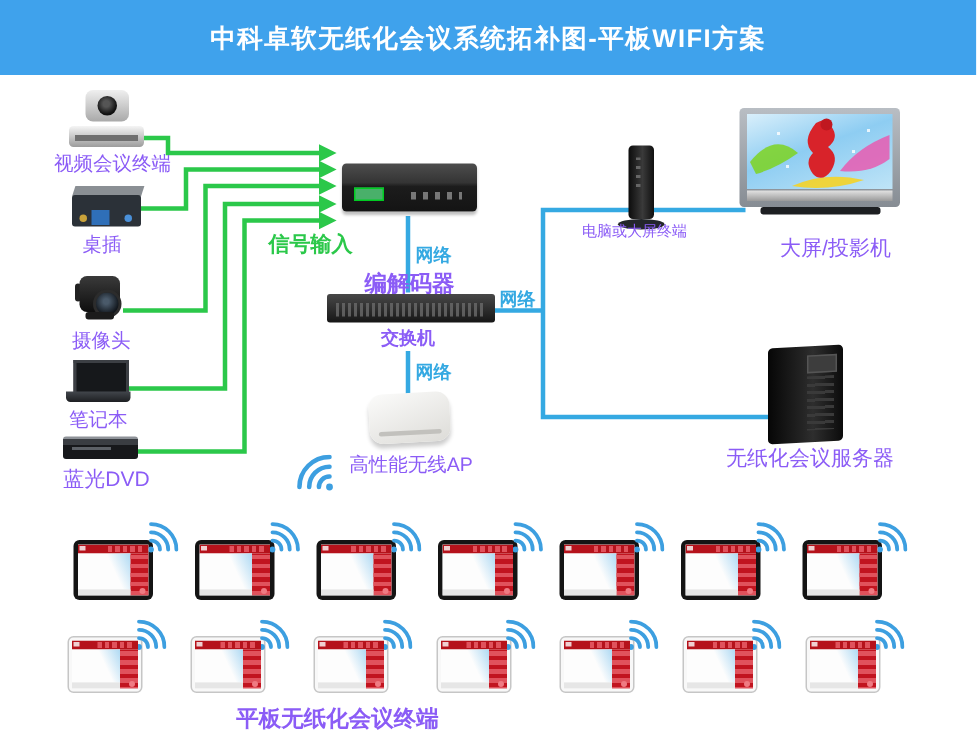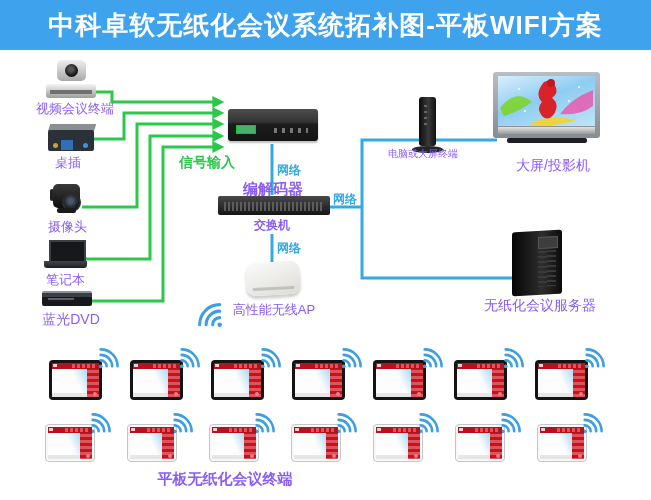--- a/index.html
+++ b/index.html
@@ -1,21 +1,21 @@
 <!DOCTYPE html>
 <html><head>
 <meta charset="utf-8">
 <style>
   html,body{margin:0;padding:0;background:#fff;}
   #stage{position:relative;width:651px;height:500px;background:#fff;overflow:hidden;
          font-family:"Liberation Sans","DejaVu Sans",sans-serif;}
   
   .banner{position:absolute;left:0;top:0;width:651px;height:50px;background:#3fa2ec;
           display:flex;align-items:center;justify-content:center;}
-  .banner .title{color:#fff;font-size:26px;font-weight:600;letter-spacing:1px;}
+  .banner .title{color:#fff;font-size:17px;font-weight:600;letter-spacing:1px;}
   
   .lbl{position:absolute;color:#8b5cf6;font-size:13px;text-align:center;white-space:nowrap;}
   .lbl.big{font-size:15px;font-weight:600;}
   .lbl.net{color:#35a9e2;font-size:12px;font-weight:600;text-align:center;}
   .lbl.sig{color:#2bc84a;font-size:14px;font-weight:700;}
   
   svg.wires{position:absolute;left:0;top:0;pointer-events:none;}
   
   .dev{position:absolute;}
   
@@ -217,21 +217,21 @@
           <rect x="20" y="12" width="2" height="2"></rect>
             <rect x="80" y="10" width="2" height="2"></rect>
           <rect x="70" y="24" width="2" height="2"></rect>
             <rect x="26" y="34" width="2" height="2"></rect>
         </g>
       </svg>
     </div>
     <div class="tv-spk"></div>
     <div class="tv-base"></div>
   </div>
-  <div class="lbl" style="left:494px;top:157px;width:96px;font-size:14px;text-align:right;">大屏/投影机</div>
+  <div class="lbl" style="left:509px;top:157px;width:96px;font-size:14px;">大屏/投影机</div>
 
   <div class="dev sv" style="left:512px;top:231px;"></div>
   <div class="lbl" style="left:476px;top:297px;width:128px;font-size:14px;">无纸化会议服务器</div>
 
   <div class="trow" id="tablet-row-1">
     <div class="tablet">
       <span class="wifi">
         <svg viewBox="0 0 24 24" fill="none" stroke="currentColor" stroke-width="2.8" stroke-linecap="round">
           <circle cx="4" cy="20" r="2.1" fill="currentColor" stroke="none"></circle>
           <path d="M4,13.5 a6.5,6.5 0 0 1 6.5,6.5"></path>

